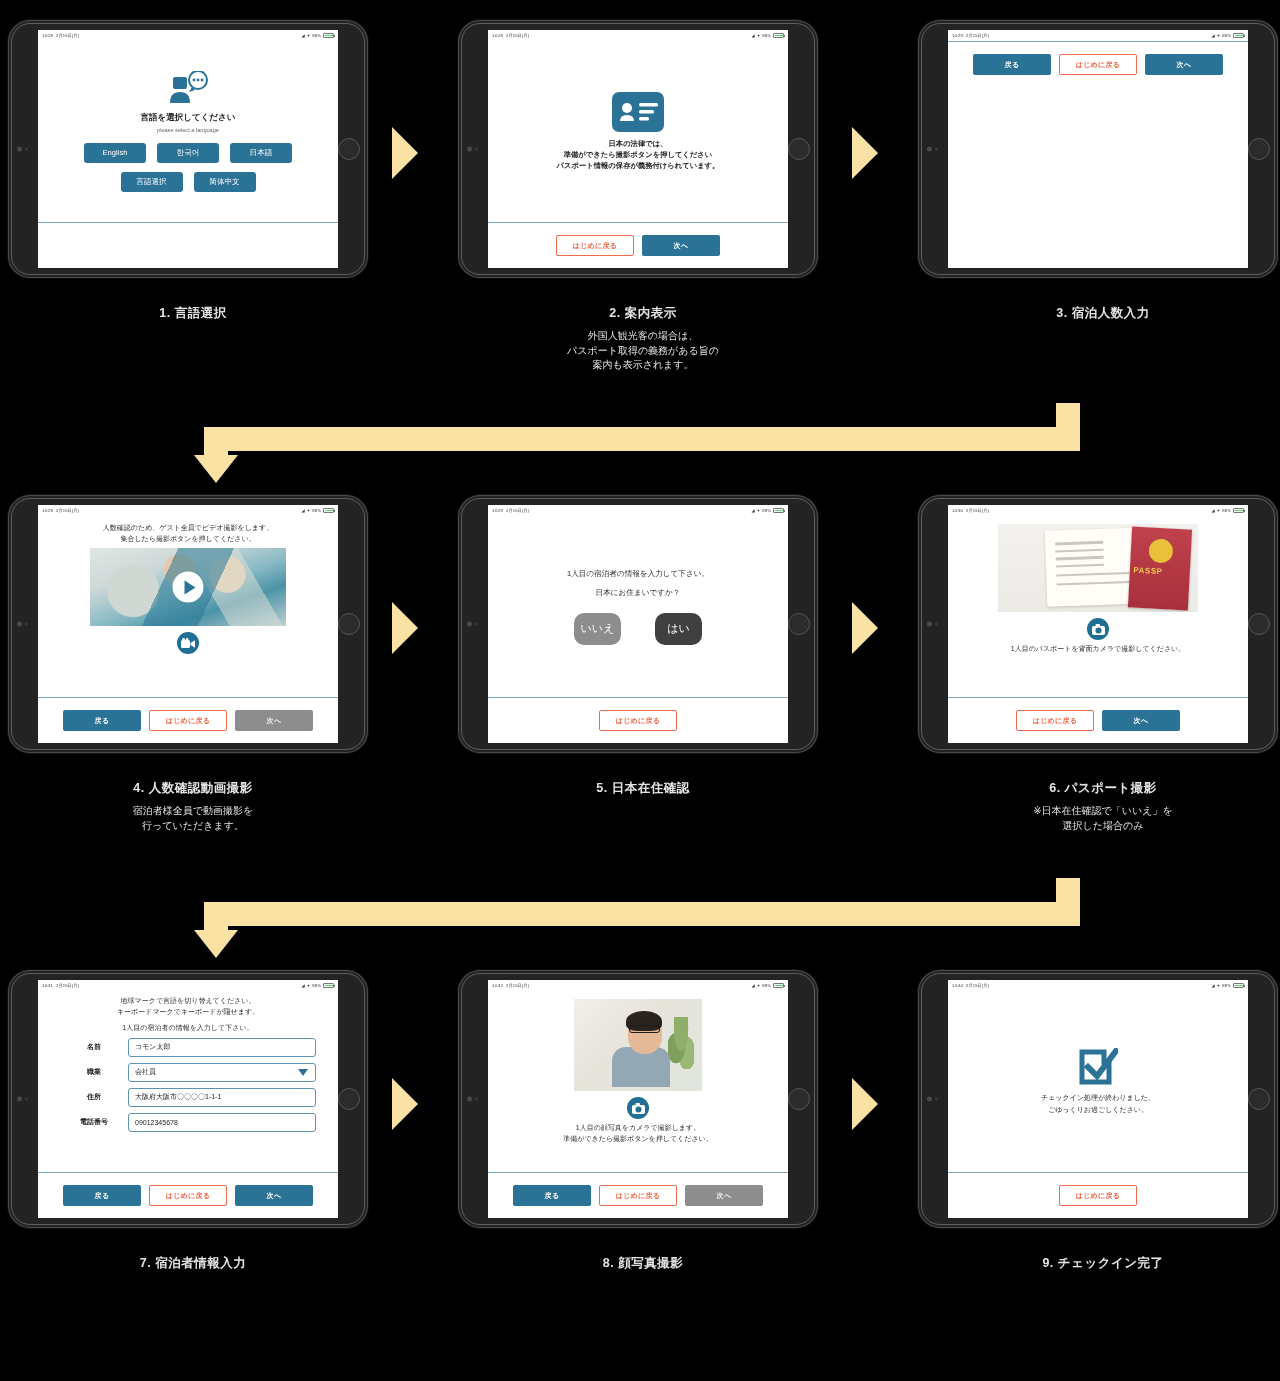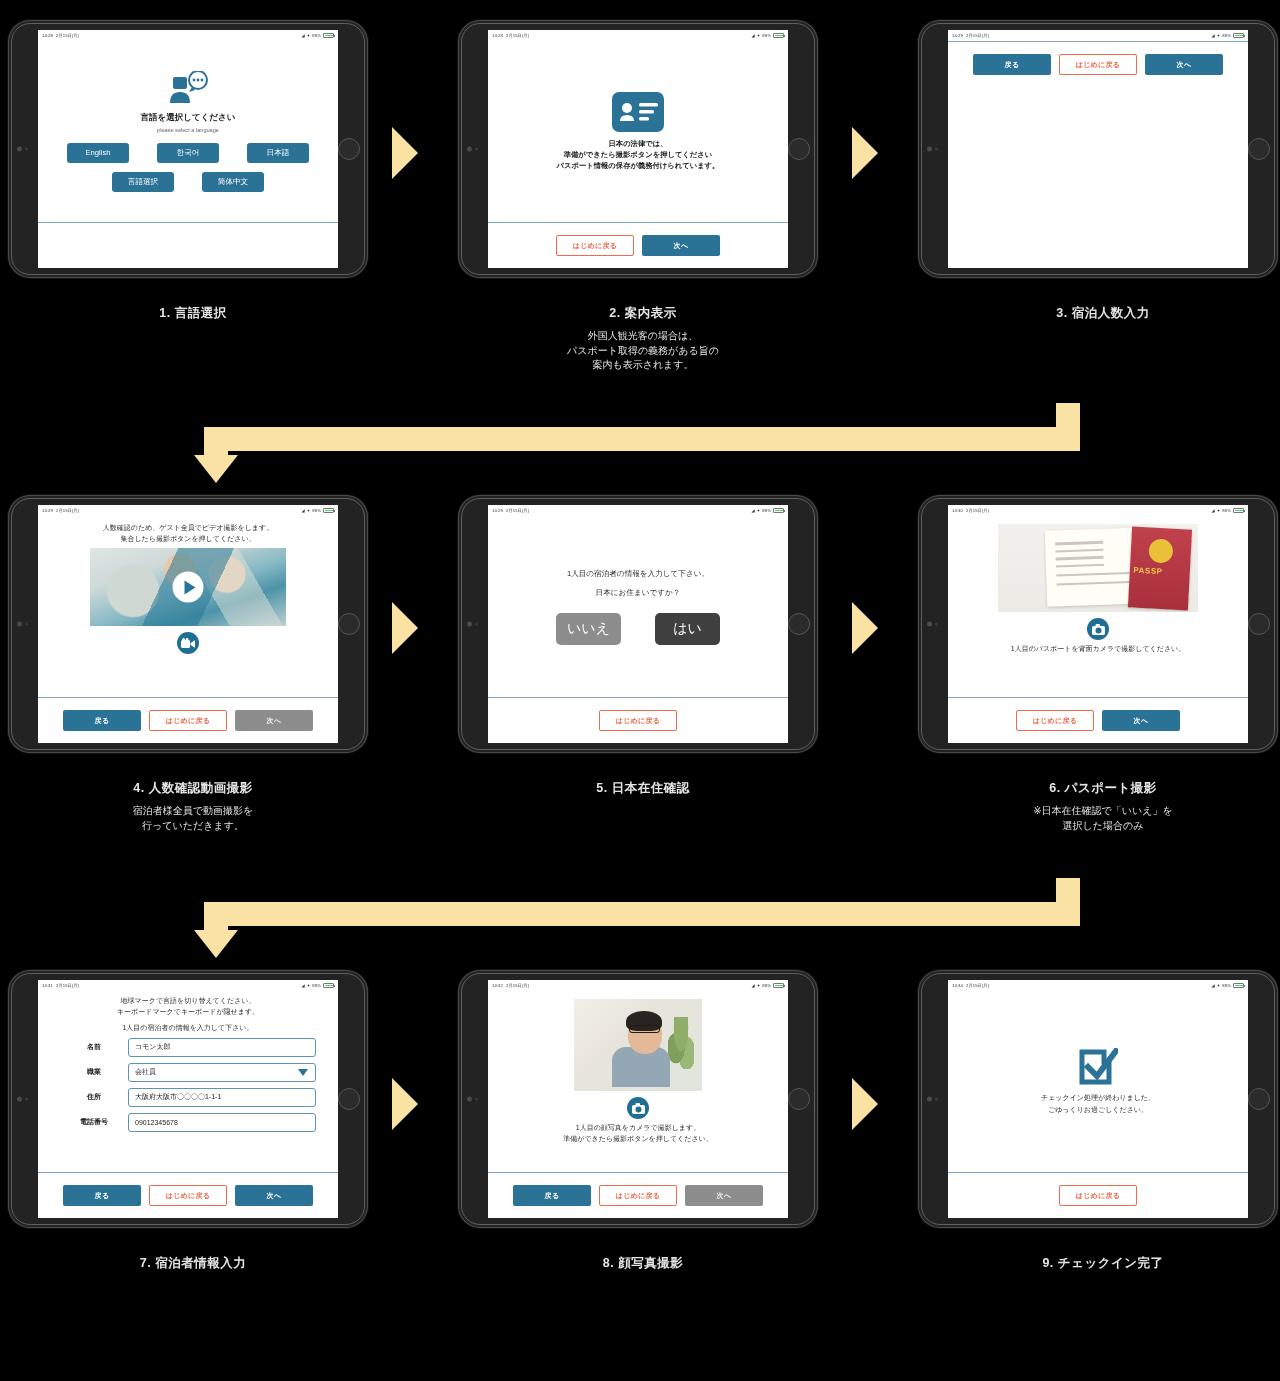--- a/index.html
+++ b/index.html
@@ -105,21 +105,21 @@
     height: 21px; min-width: 78px;
     border: 1px solid transparent;
     cursor: pointer;
     letter-spacing: .3px;
   }
   .btn-primary { background: #2a7296; color: #fff; }
   .btn-ghost { background: #fff; color: #f0694a; border: 1px solid #f0694a; }
   .btn-disabled { background: #8d8d8d; color: #f0f0f0; }
 
   
-  .lang-row { display: flex; gap: 28px; justify-content: center; margin-top: 9px; }
+  .lang-row { display: flex; gap: 11px; justify-content: center; margin-top: 9px; }
   .lang-btn {
     background: #2a7296; color: #fff; font-size: 7.6px;
     border-radius: 3px; padding: 5px 0; width: 62px;
     text-align: center; cursor: pointer;
   }
 
   
   .icon-wrap { display: flex; justify-content: center; margin-bottom: 6px; }
 
   
@@ -133,23 +133,23 @@
   .stepper-ctrl > div {
     width: 23px; height: 23px; display: flex; align-items: center; justify-content: center;
     font-size: 9px; cursor: pointer;
   }
   .sc-minus { background: #fff; color: #555; }
   .sc-plus { background: #2a7296; color: #fff; }
 
   
   .yn-row { display: flex; gap: 34px; margin-top: 14px; }
   .yn-btn {
-    width: 65px; height: 32px; border-radius: 5px;
+    width: 47px; height: 32px; border-radius: 10px;
     display: flex; align-items: center; justify-content: center;
-    color: #fff; font-size: 14px; cursor: pointer;
+    color: #fff; font-size: 11px; cursor: pointer;
   }
   .yn-no { background: #8d8d8d; }
   .yn-yes { background: #404040; }
 
   
   .media {
     width: 196px; height: 78px; position: relative; overflow: hidden;
     margin: 4px 0 3px;
   }
   .media.portrait { width: 126px; height: 78px; }

